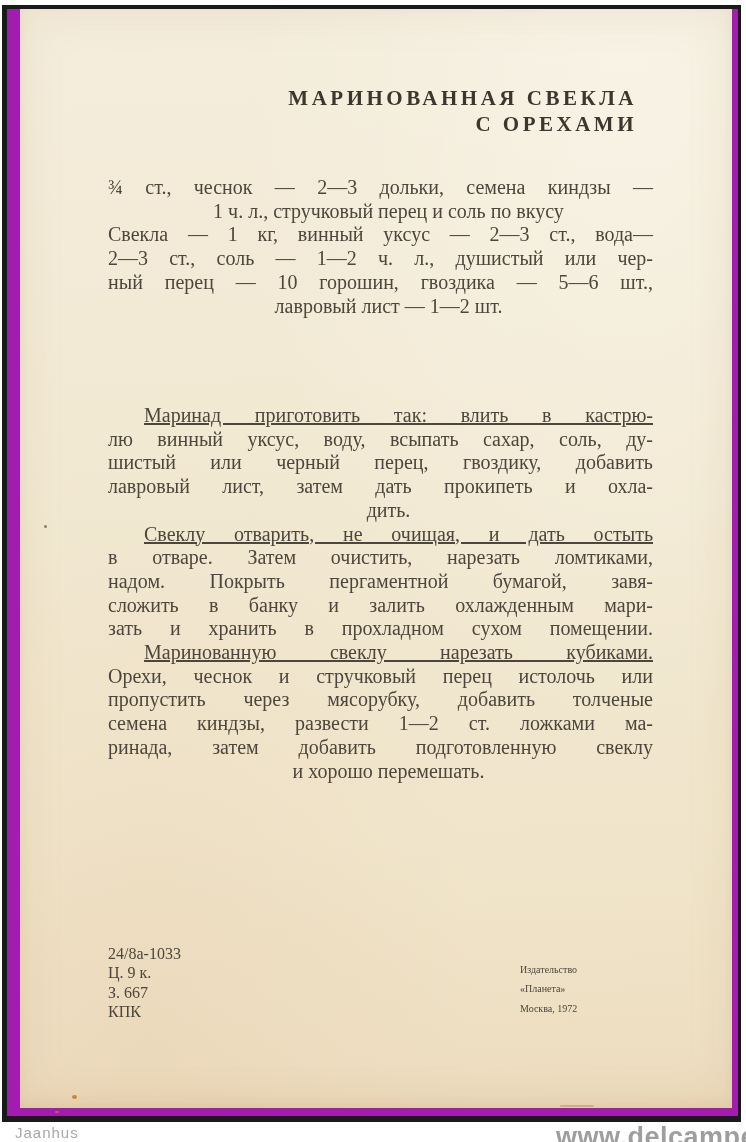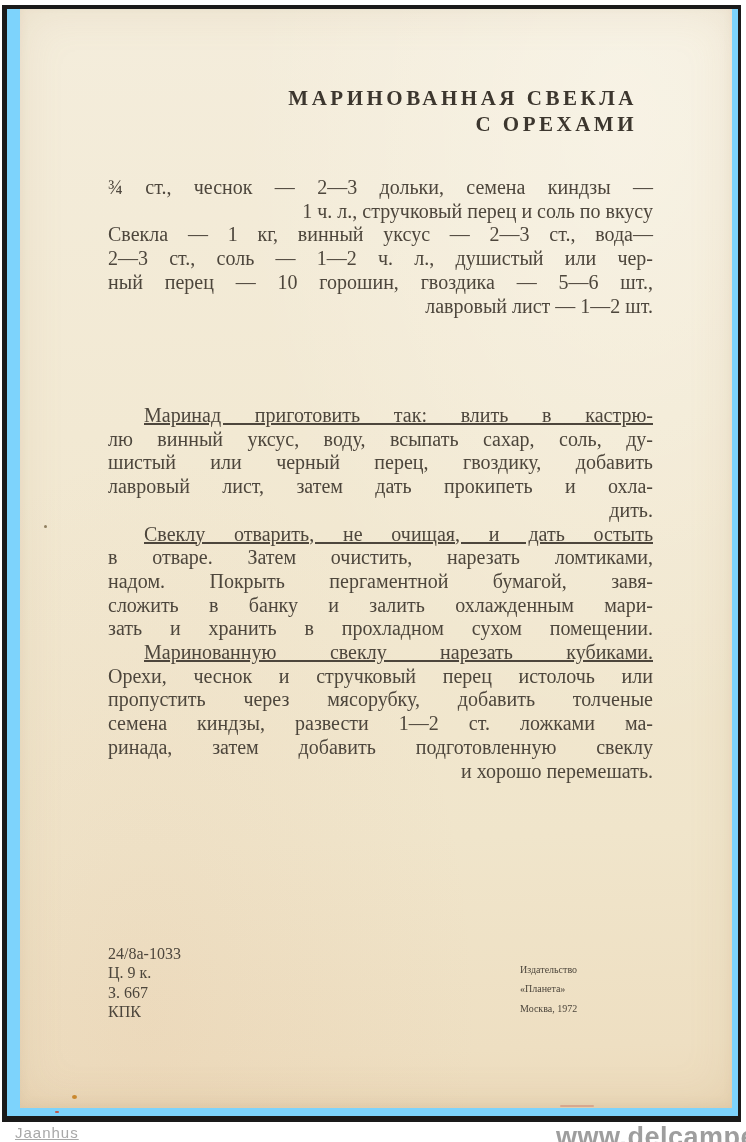--- a/index.html
+++ b/index.html
@@ -5,21 +5,21 @@
   * { margin:0; padding:0; box-sizing:border-box; }
   html,body { background:#ffffff; }
   .stage {
     position:relative; width:746px; height:1142px;
     background:#ffffff; overflow:hidden;
     font-family:"Liberation Serif", serif;
   }
   
   .scan {
     position:absolute; left:2px; top:5px; width:739px; height:1117px;
-    background:#7dd3fc;
+    background:#a21caf;
     border:4px solid #1a1a1a;
     border-left-width:5px; border-right-width:3px; border-bottom-width:6px;
   }
   
   .card {
     position:absolute; left:13px; top:0; width:712px; height:1099px;
     background:
       radial-gradient(ellipse at 18% 92%, rgba(214,160,120,0.10), rgba(0,0,0,0) 40%),
       radial-gradient(ellipse at 85% 10%, rgba(255,255,250,0.35), rgba(0,0,0,0) 45%),
       linear-gradient(178deg, #f4eddc 0%, #f2e9d3 38%, #f0e5cb 75%, #eedfc2 94%, #ecdabb 100%);
@@ -28,42 +28,42 @@
   }
   .title {
     position:absolute; top:76px; right:95px; width:480px;
     text-align:right; font-weight:bold; font-size:21px; line-height:26px;
     letter-spacing:3.5px; color:#3c362e;
   }
   .block { position:absolute; left:88px; width:545px; font-size:20px; line-height:23.7px; }
   .recipe { top:167px; }
   .instructions { top:395px; }
   .jl { text-align:justify; text-align-last:justify; }
-  .ll { text-align:right;margin-left:16px; }
+  .ll { text-align:center;margin-left:16px; }
   .indent { text-indent:36px;text-decoration:underline; }
   .sub { letter-spacing:7px; word-spacing:9px; }
   .imprint-left {
     position:absolute; top:935px; left:88px; width:98px;
     text-align:left; font-size:16px; line-height:19.3px; color:#4d463c;
   }
   .imprint-right {
     position:absolute; top:951px; left:500px; width:132px;
     text-align:left; font-size:10px; line-height:19.3px; color:#4d463c;
   }
   .speck { position:absolute; border-radius:50%; }
   .speck-orange { left:52px; top:1086px; width:5px; height:4px; background:#c9882e; }
   .speck-dark { left:24px; top:516px; width:3px; height:3px; background:#8f7f60; }
   .smudge-red { position:absolute; left:540px; top:1096px; width:34px; height:2px;
     background:rgba(197,110,95,0.4); border-radius:2px; }
   .mat-dot { position:absolute; left:48px; top:1102px; width:4px; height:2px;
     background:#c05a50; border-radius:2px; }
   .wm-left {
     position:absolute; left:15px; top:1124px;
     font-family:"Liberation Sans", sans-serif; font-size:15px;
-    color:#a8a8a8; letter-spacing:1px;text-decoration:underline;
+    color:#a8a8a8; letter-spacing:1px;
   }
   .wm-right {
     position:absolute; left:556px; top:1122px;
     font-family:"Liberation Sans", sans-serif; font-size:27px; font-weight:bold;
     color:#9e9e9e; letter-spacing:0.5px;
   }
 </style>
 </head>
 <body>
 

